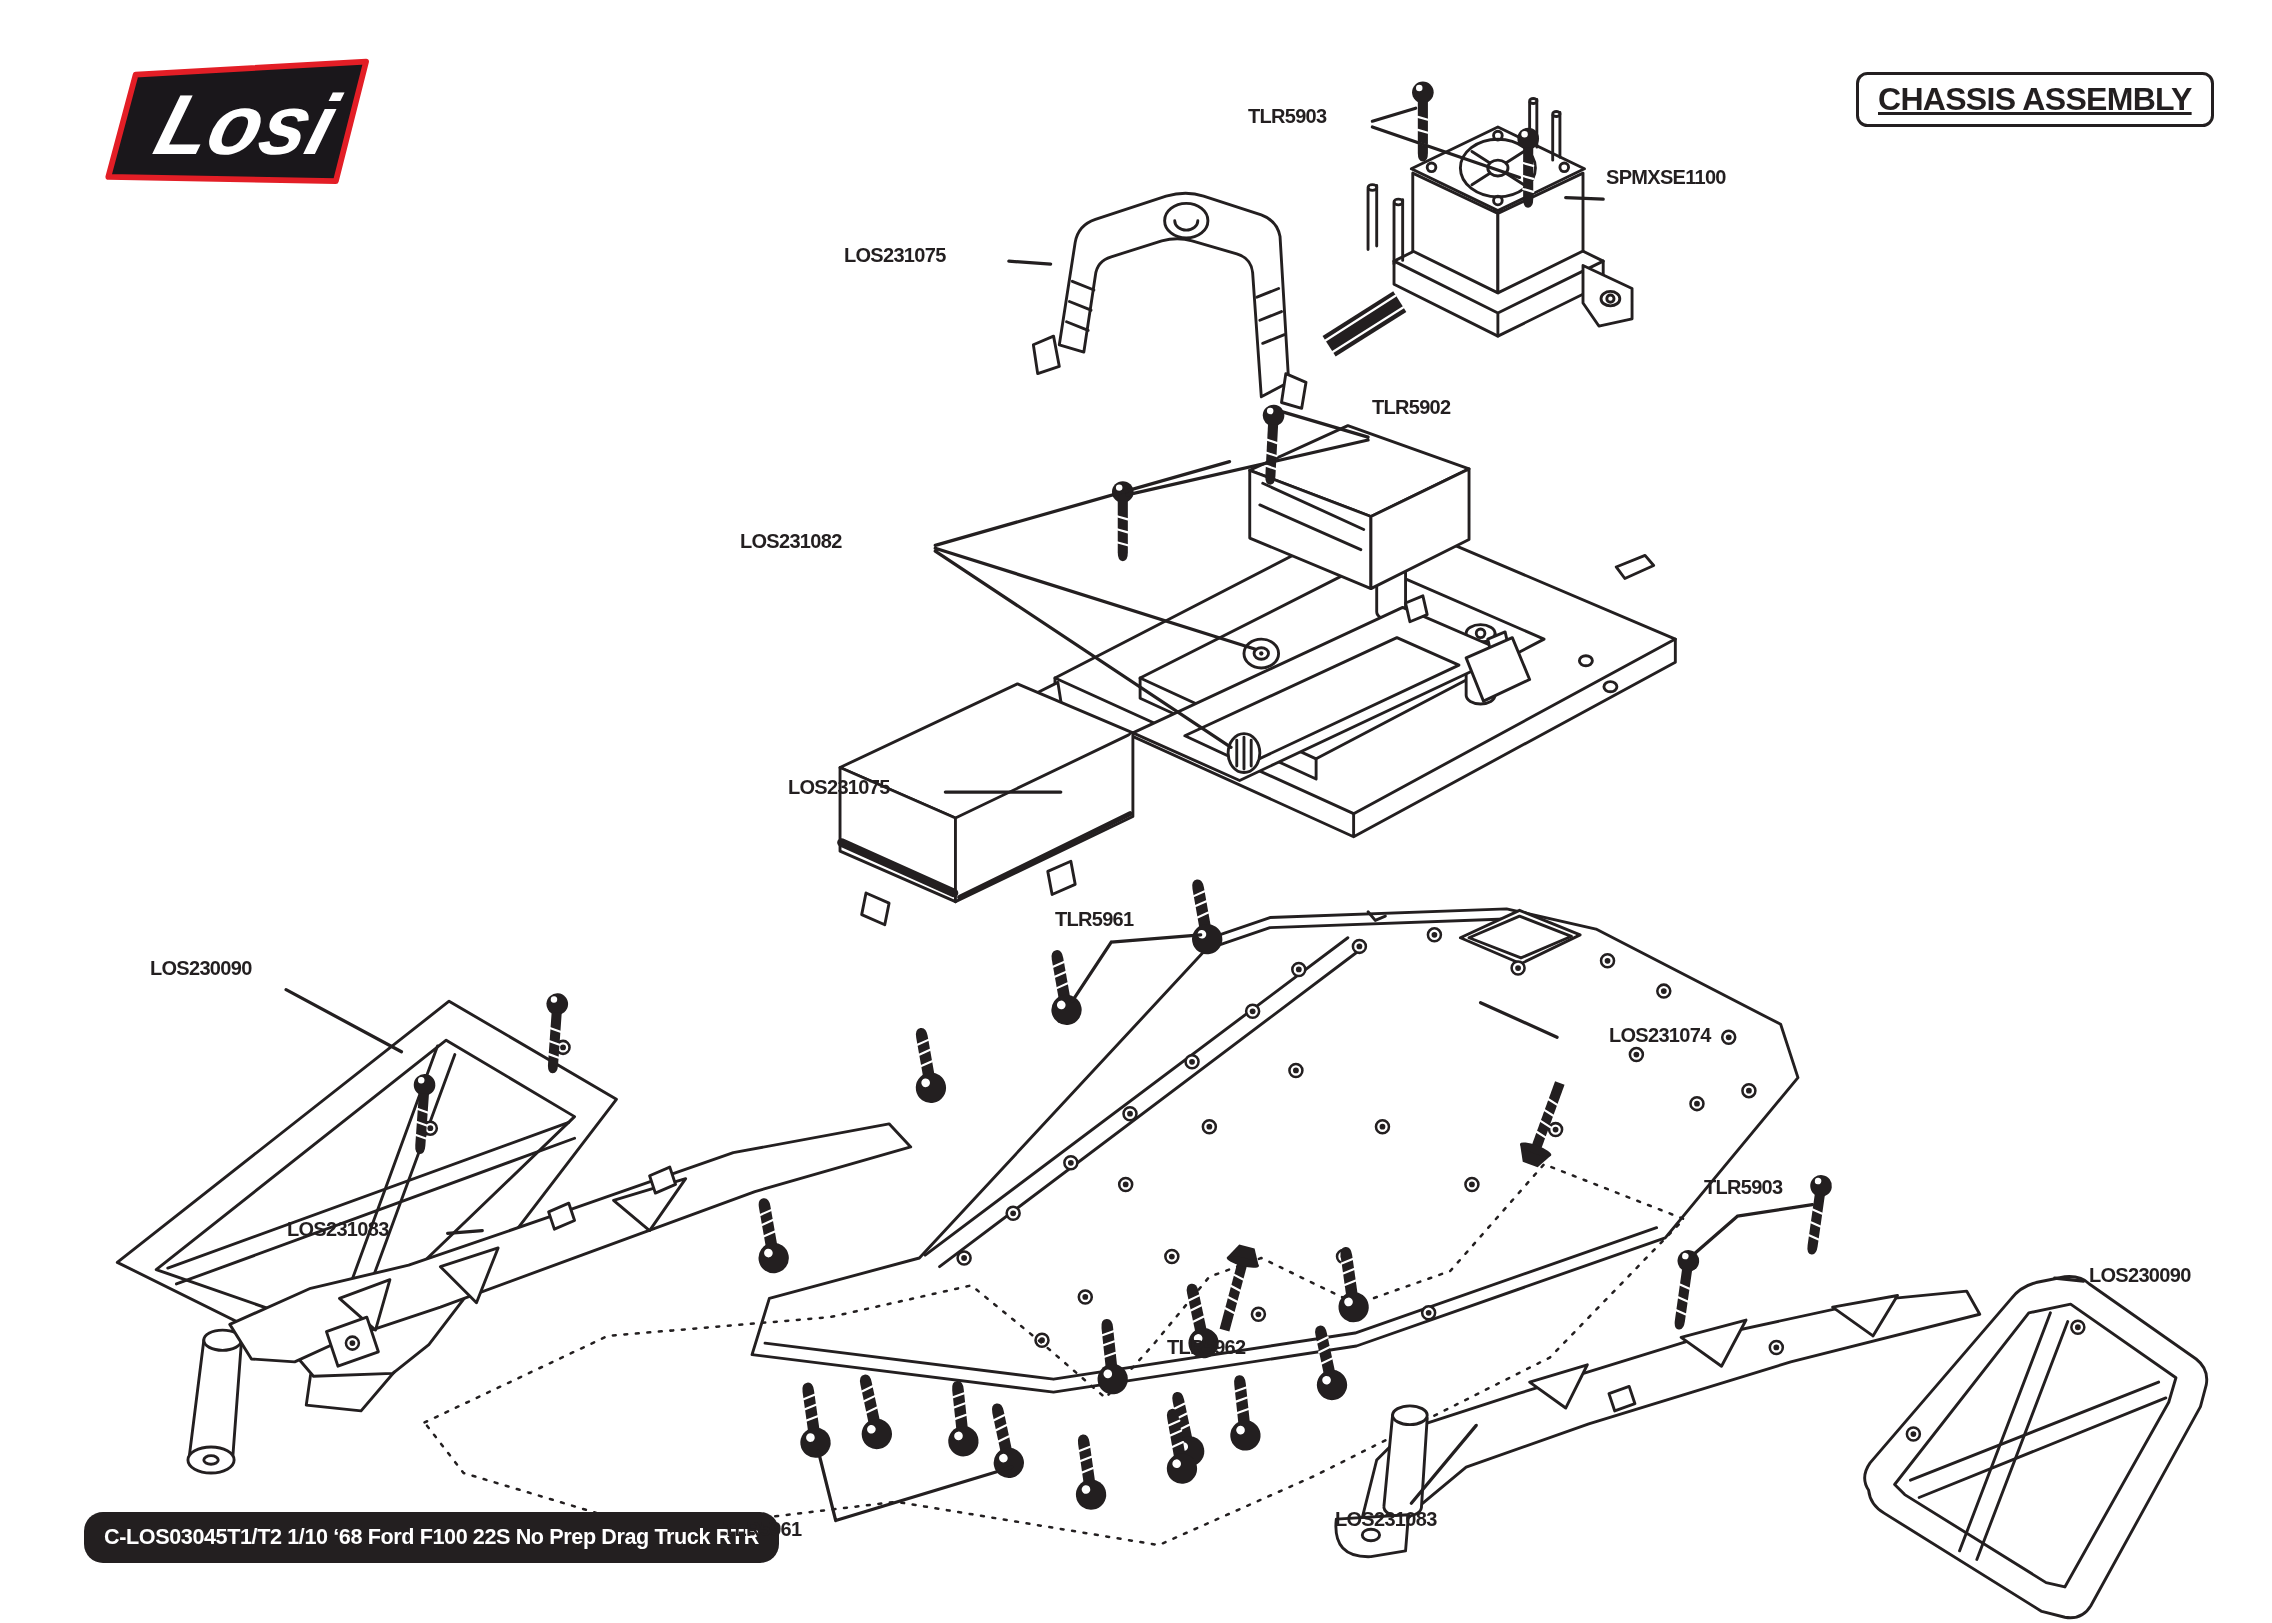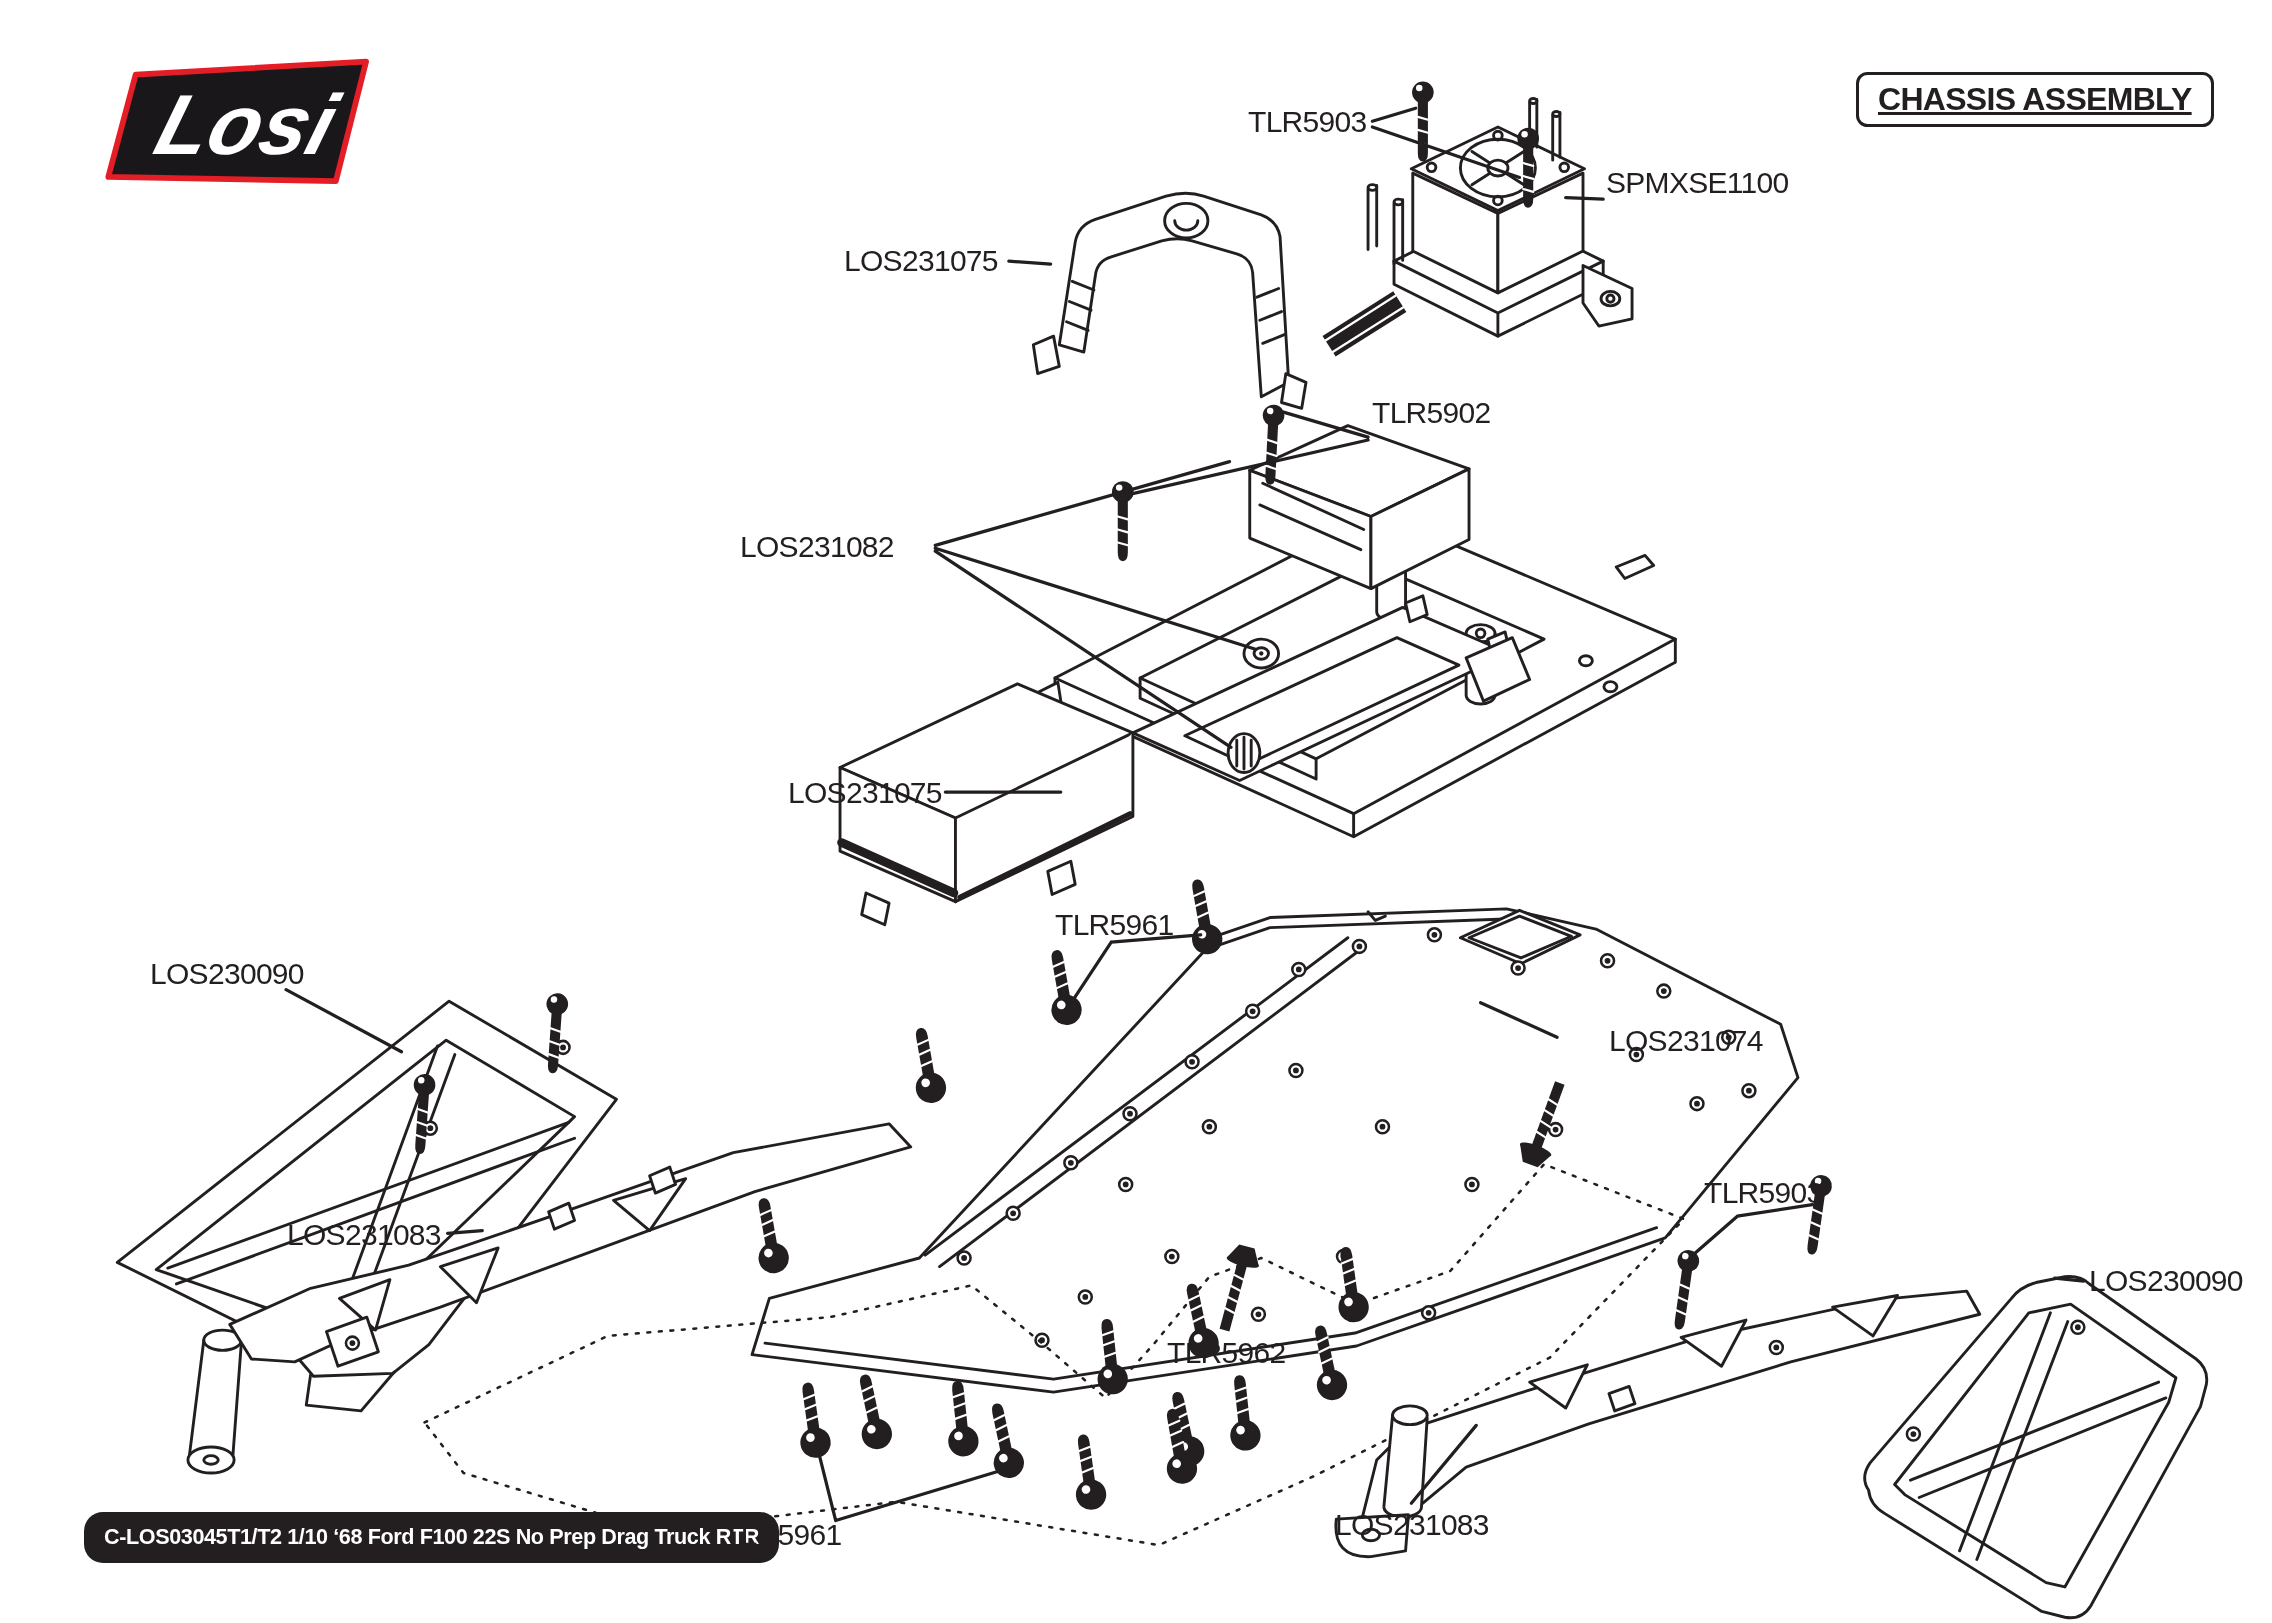--- a/index.html
+++ b/index.html
@@ -4,22 +4,22 @@
 <style>
   html,body{margin:0;padding:0;}
   body{
     width:2273px;height:1623px;position:relative;overflow:hidden;
     background:#ffffff;
     font-family:"Liberation Sans", sans-serif;
     color:#231f20;
   }
   .plabel{
     position:absolute;
-    font-size:30px;line-height:1.1;letter-spacing:-0.7px;
-    color:#231f20;white-space:nowrap;
+    font-size:20px;line-height:1.1;letter-spacing:-0.7px;
+    color:#231f20;white-space:nowrap;font-weight:bold;
   }
   .title-box{
     position:absolute;left:1856px;top:72px;
     border:3.6px solid #231f20;border-radius:11.5px;
     padding:5.8px 19px;
     font-weight:bold;font-size:32px;letter-spacing:-0.7px;
     color:#231f20;white-space:nowrap;background:#fff;text-decoration:underline;
   }
   .footer-box{
     position:absolute;left:84px;top:1512px;

